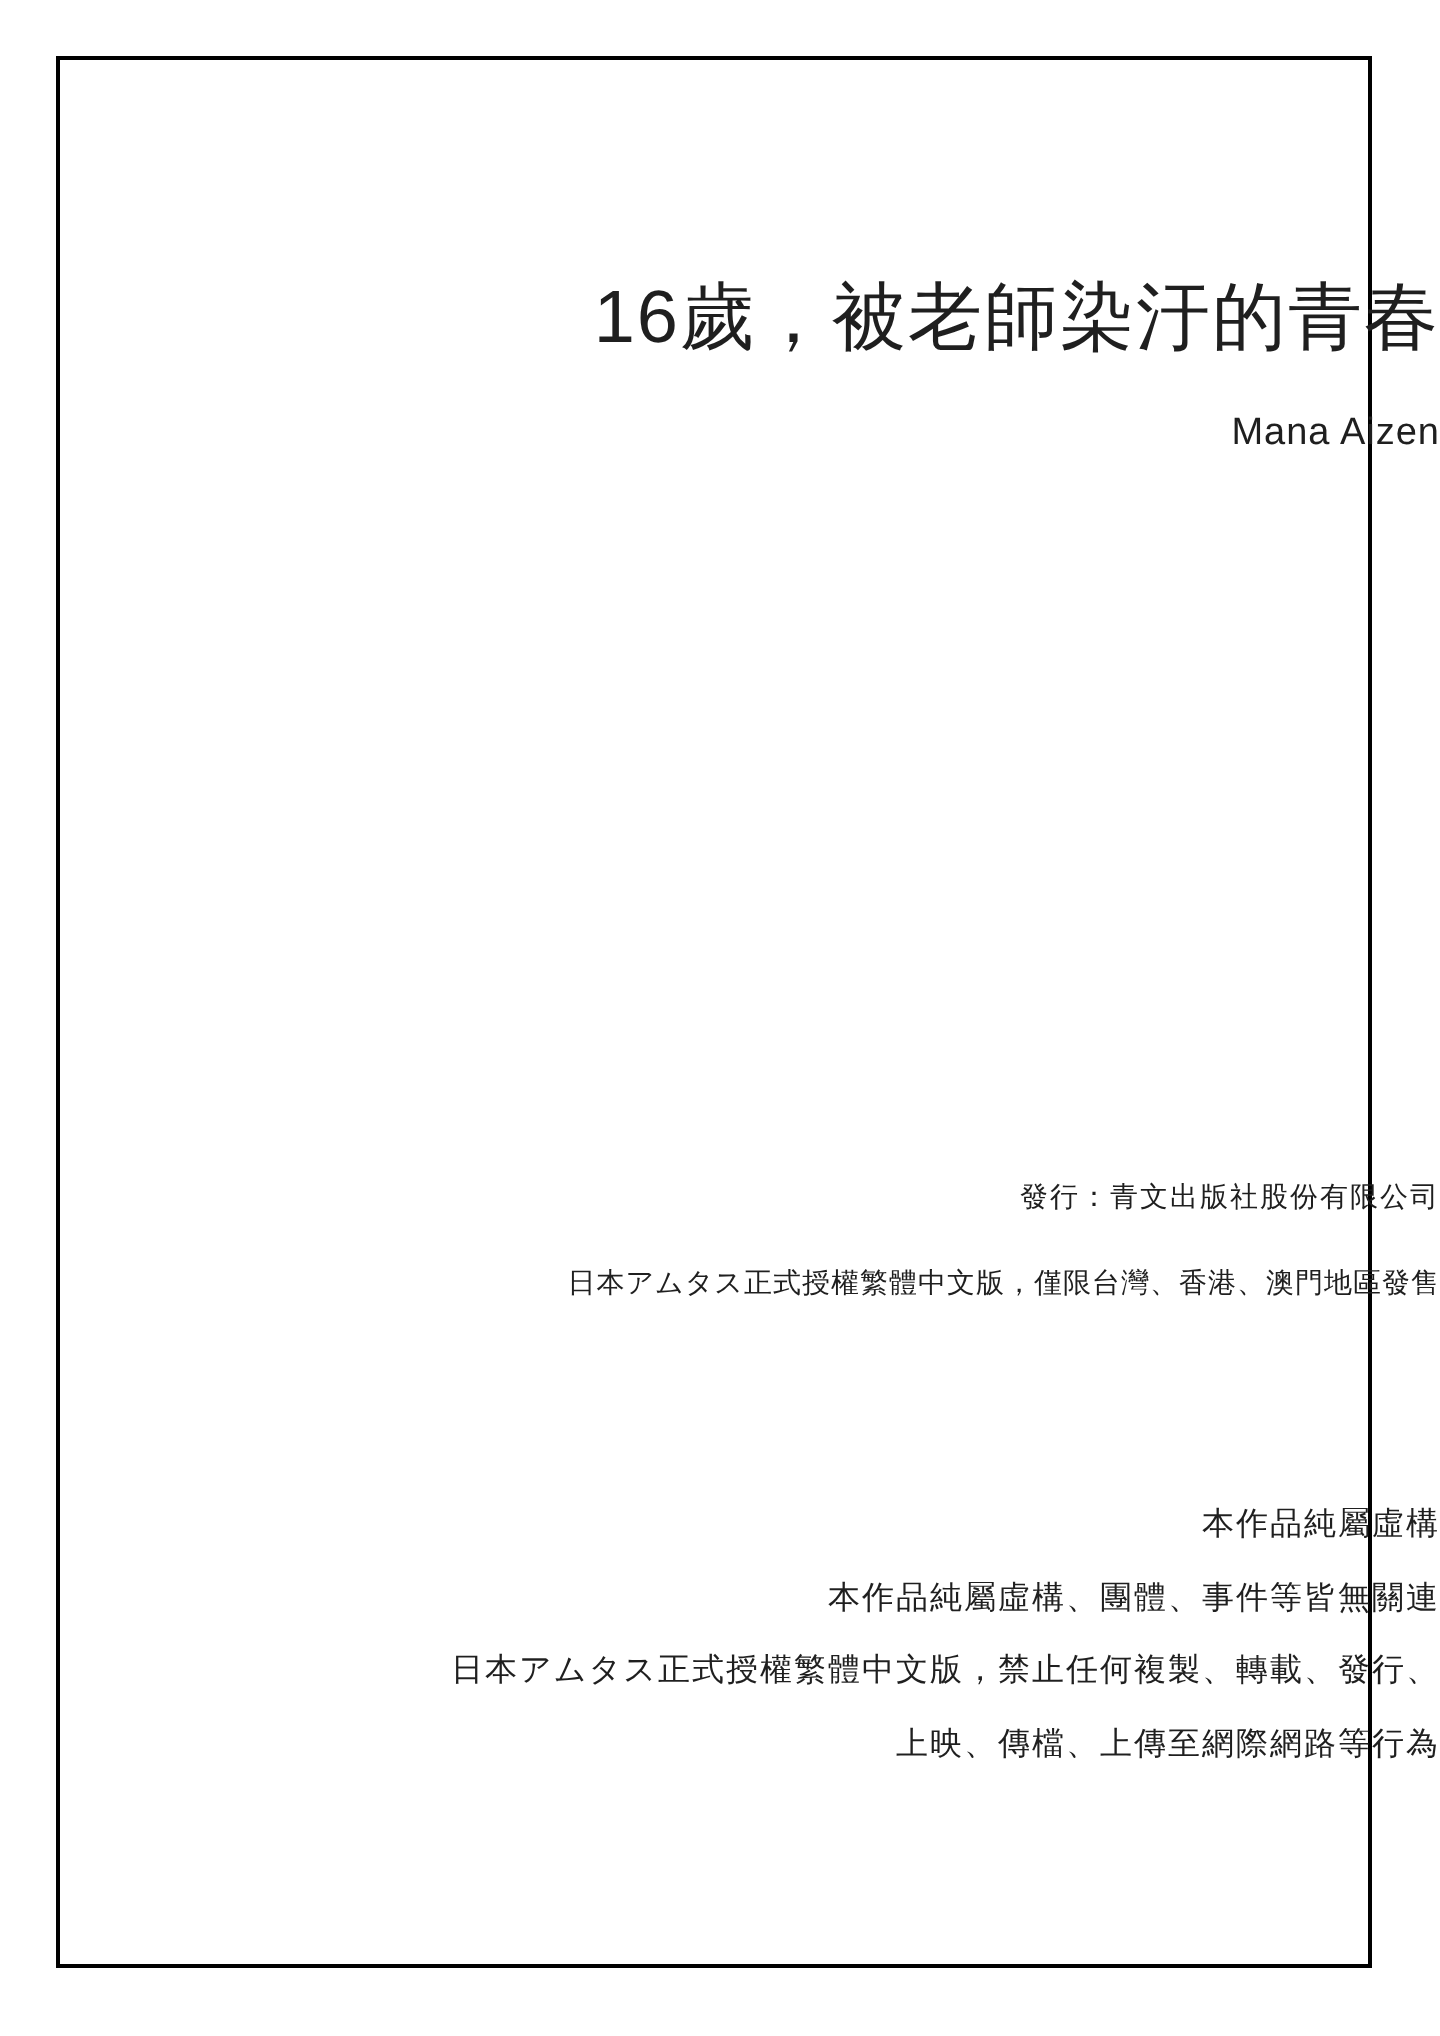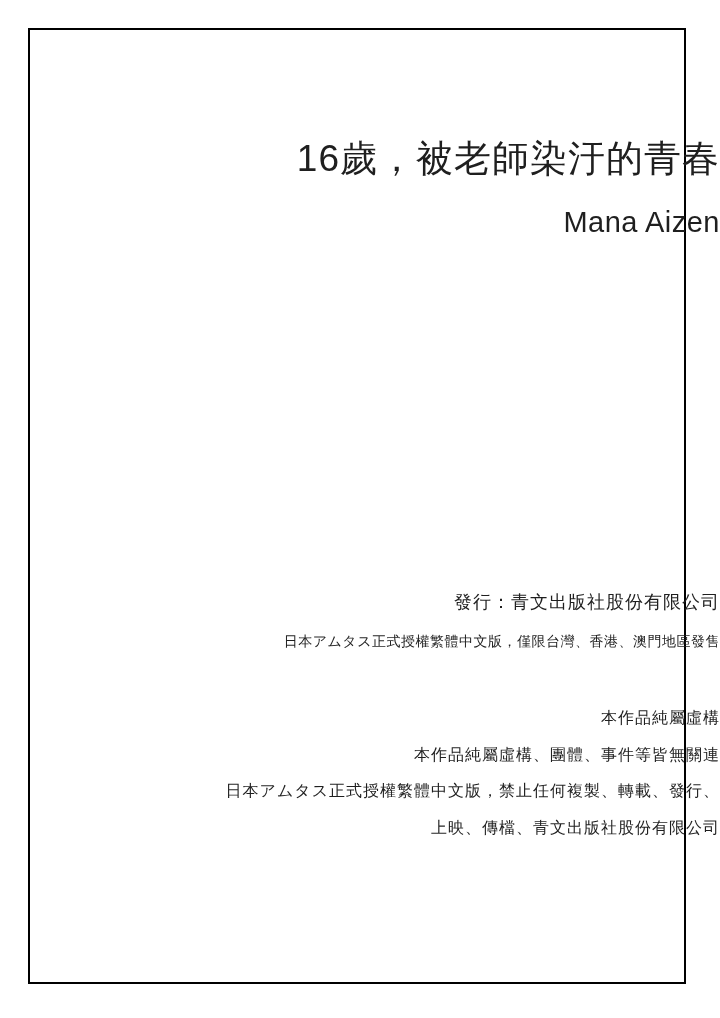--- a/index.html
+++ b/index.html
@@ -32,37 +32,38 @@
     white-space: nowrap;
   }
   .book-title {
     top: 134px;
     font-size: 37px;
     font-weight: 400;
     letter-spacing: 1px;
   }
   .book-author {
     top: 206px;
-    font-size: 29px;
+    font-size: 19px;
     font-weight: 400;
     letter-spacing: 0.5px;
   }
   .publisher-line {
     top: 590px;
-    font-size: 18px;
+    font-size: 14px;
     letter-spacing: 1px;
   }
   .license-line {
     top: 633px;
     font-size: 14px;
     letter-spacing: 0.5px;
   }
   .disclaimer {
     font-size: 16px;
     letter-spacing: 1px;
+    margin-top: 44px;
   }
   .d1 { top: 708px; }
   .d2 { top: 745px; }
   .d3 { top: 781px; }
   .d4 { top: 818px; }
 </style>
 </head>
 <body>
 
 <div class="page-border"></div>
@@ -74,13 +75,13 @@
 <div class="line publisher-line">發行：青文出版社股份有限公司</div>
 
 <div class="line license-line">日本アムタス正式授權繁體中文版，僅限台灣、香港、澳門地區發售</div>
 
 <div class="line disclaimer d1">本作品純屬虛構</div>
 
 <div class="line disclaimer d2">本作品純屬虛構、團體、事件等皆無關連</div>
 
 <div class="line disclaimer d3">日本アムタス正式授權繁體中文版，禁止任何複製、轉載、發行、</div>
 
-<div class="line disclaimer d4">上映、傳檔、青文出版社股份有限公司</div>
+<div class="line disclaimer d4">上映、傳檔、上傳至網際網路等行為</div>
 
 </body></html>

